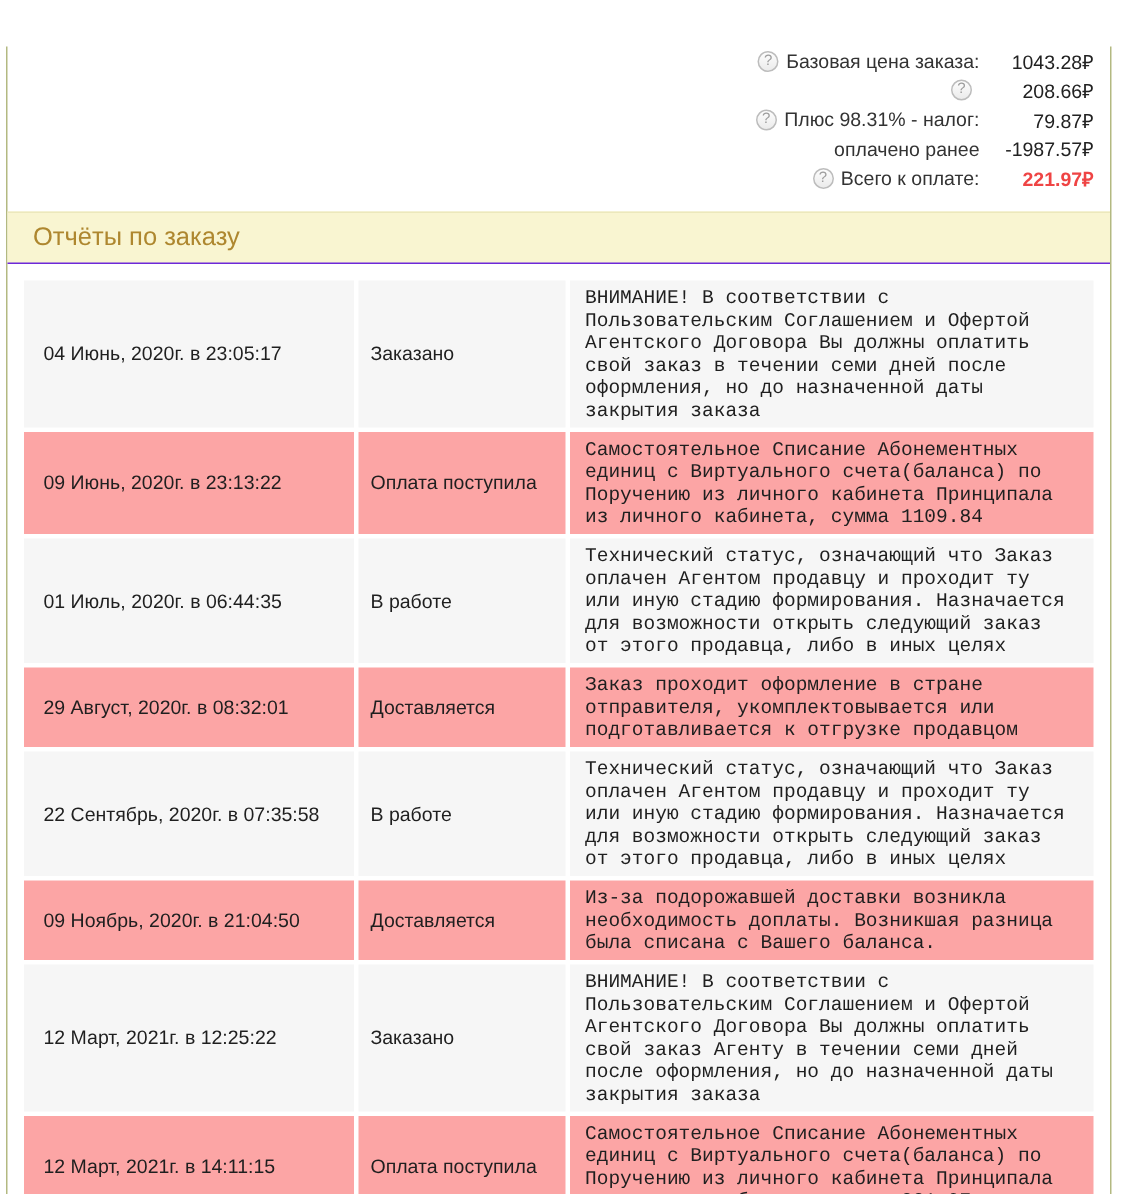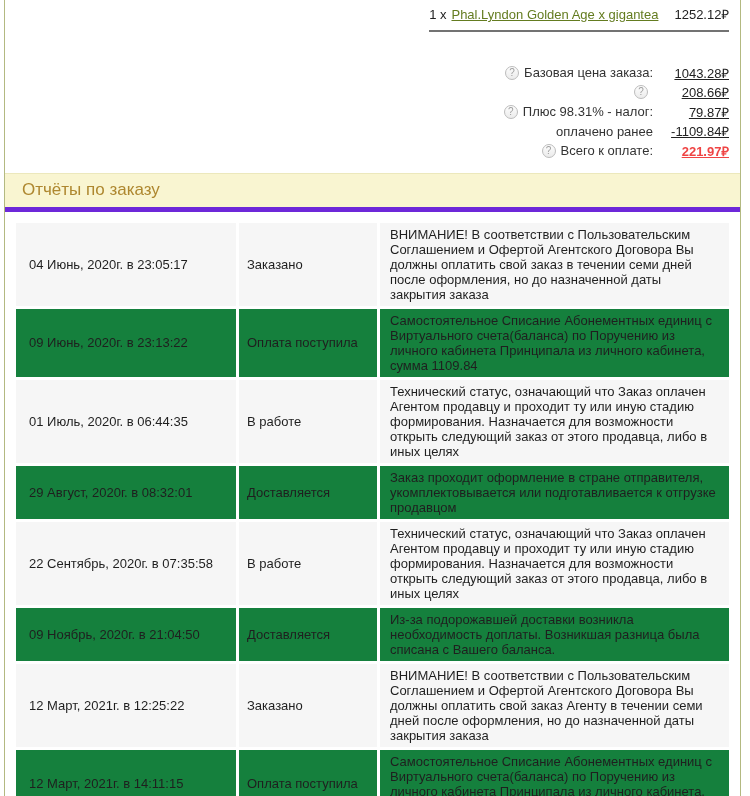--- a/index.html
+++ b/index.html
@@ -36,72 +36,65 @@
   }
   .help {
     box-sizing:border-box;
     width:14px; height:14px; flex:0 0 auto;
     border:1px solid #bcbcbc; border-radius:50%;
     background:linear-gradient(#fdfdfd,#ebebeb);
     color:#9e9e9e; font-size:10px; line-height:12px; text-align:center;
     margin-right:5px; cursor:help;
   }
   .summary-row .label { white-space:pre; }
-  .summary-row .value { width:76px; text-align:right; color:#222; white-space:pre;text-decoration:underline; }
+  .summary-row .value { width:76px; text-align:right; color:#222; white-space:pre; }
   .summary-row .value.bold { font-weight:bold; color:#ef4444; }
   
   .section-header {
     margin-top:12px;
     background:#f9f5d1;
     border-top:1px solid #ece8bc;
-    border-bottom:5px solid #6d28d9;
+    border-bottom:1px solid #6d28d9;
     padding:6px 0 7px 17px;
     font-size:17px; color:#ae872f;
   }
   
   .table-wrap { padding:8px 8px 0 8px; }
   table.reports { width:100%; border-collapse:separate; border-spacing:3px; table-layout:fixed; }
   table.reports td { font-size:13px; color:#1f1f1f; vertical-align:middle; }
   tr.light td { background:#f6f6f6; }
-  tr.dark  td { background:#15803d; }
+  tr.dark  td { background:#fca5a5; }
   td.date   { width:199px; padding:4px 8px 4px 13px; }
   td.status { width:122px; padding:4px 8px; }
-  td.desc   { padding:4px 12px 4px 10px; line-height:15px; }
+  td.desc   { padding:4px 12px 4px 10px; line-height:15px;font-family:Liberation Mono, monospace; }
 </style>
 </head>
 <body>
 
 <div class="container">
 
-  <div class="product-wrap">
-    <div class="product-row">
-      <span class="qty">1 x</span>
-      <a class="item-link" href="#">Phal.Lyndon Golden Age x gigantea</a>
-      <span class="item-price">1252.12₽</span>
-    </div>
-  </div>
 
   <div class="summary" id="summary">
       <div class="summary-row">
         <span class="help">?</span>
         <span class="label">Базовая цена заказа:</span>
         <span class="value">1043.28₽</span>
       </div>
       <div class="summary-row">
         <span class="help">?</span>
         <span class="value">208.66₽</span>
       </div>
       <div class="summary-row">
         <span class="help">?</span>
         <span class="label">Плюс 98.31% - налог:</span>
         <span class="value">79.87₽</span>
       </div>
       <div class="summary-row">
         <span class="label">оплачено ранее</span>
-        <span class="value">-1109.84₽</span>
+        <span class="value">-1987.57₽</span>
       </div>
       <div class="summary-row">
         <span class="help">?</span>
         <span class="label">Всего к оплате:</span>
         <span class="value bold">221.97₽</span>
       </div>
     </div>
 
   <div class="section-header">
     <span>Отчёты по заказу</span>

